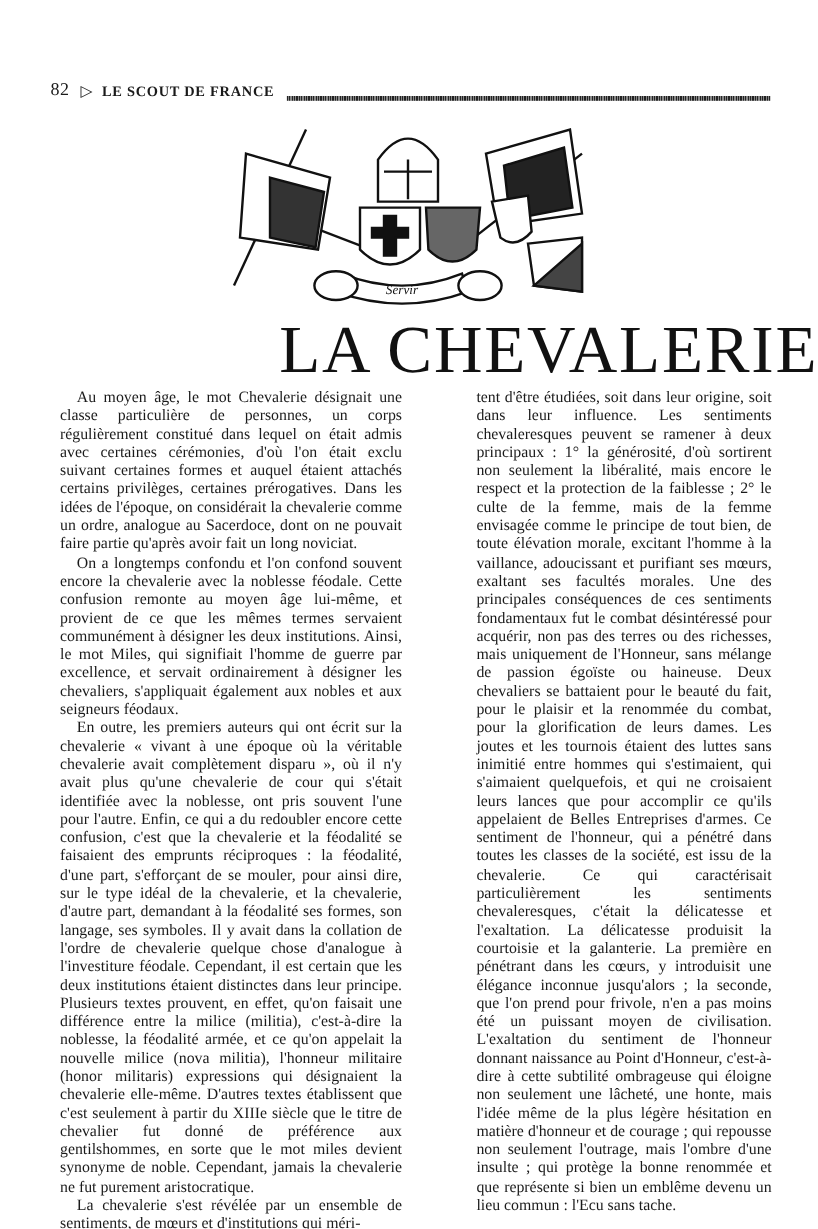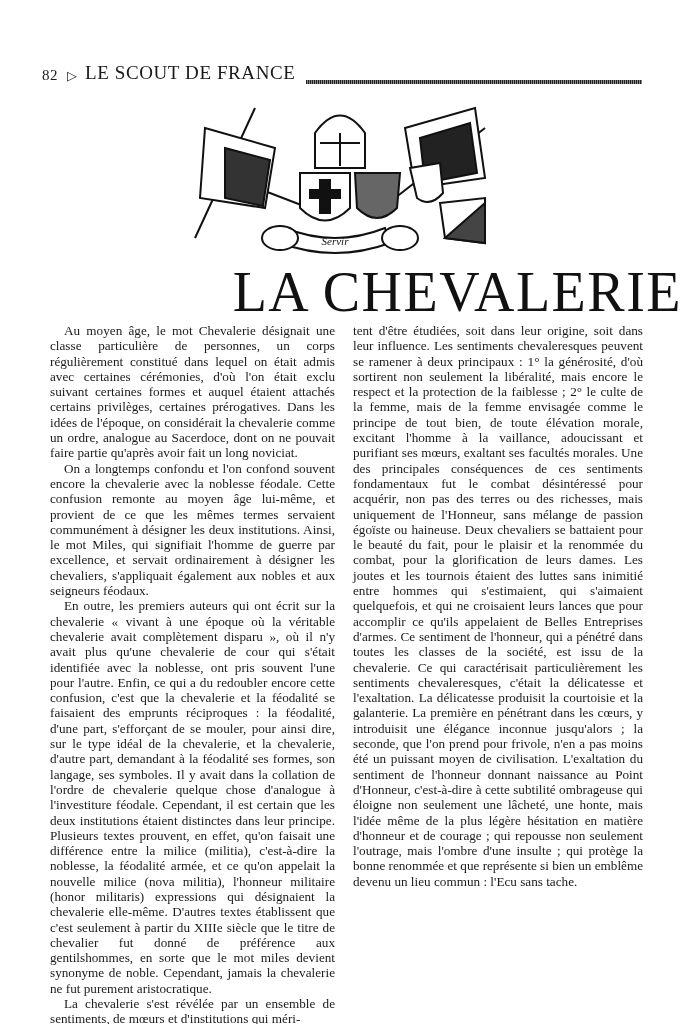--- a/index.html
+++ b/index.html
@@ -8,41 +8,41 @@
     font-family: "Liberation Serif", "DejaVu Serif", serif;
     color: #1a1a1a;
   }
   .header {
     position: absolute; left: 42px; top: 62px; width: 600px; height: 22px;
     display: flex; align-items: flex-end;
     font-family: "Liberation Serif", serif;
   }
   .page-num { font-size: 15px; letter-spacing: 0.5px; }
   .triangle { font-size: 13px; margin: 0 8px 0 9px; }
-  .journal { font-size: 19px; letter-spacing: 0.6px; }
+  .journal { font-size: 12px; letter-spacing: 0.6px; font-weight: bold; }
   .rule {
     flex: 1; height: 4px; margin-left: 10px;
     background: repeating-linear-gradient(90deg, #222 0px, #222 1px, #888 1px, #888 2px);
   }
   .illustration {
     position: absolute; left: 185px; top: 88px; width: 310px; height: 170px;
   }
   .title {
     position: absolute; left: 0; top: 262px; width: 682px; text-align: right;
     font-family: "Liberation Serif", serif; font-size: 56px; letter-spacing: 1.5px;
     line-height: 60px; color: #111;
   }
   .col {
     position: absolute; top: 323px; font-size: 13.2px; line-height: 15.3px;
     text-align: justify; hyphens: none;
   }
   .col-left { left: 50px; width: 285px; }
   .col-right { left: 353px; width: 290px; }
   .col p { margin: 0; text-indent: 14px; }
-  .col p.noindent { text-indent: 0; }
+  .col p.noindent { text-indent: 0; margin-left: 44px; }
 </style>
 </head>
 <body>
 
 <div class="header">
   <span class="page-num">82</span>
   <span class="triangle">▷</span>
   <span class="journal">LE SCOUT DE FRANCE</span>
   <span class="rule"></span>
 </div>

